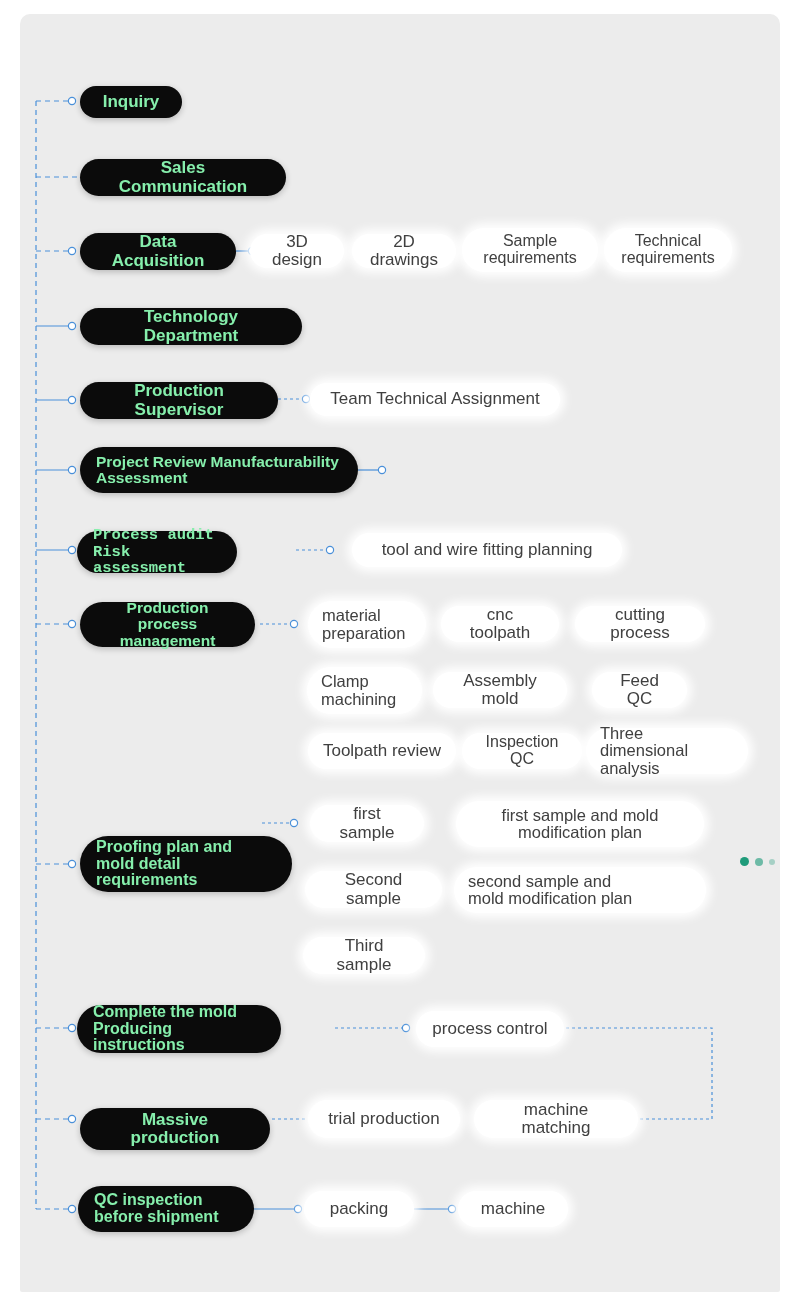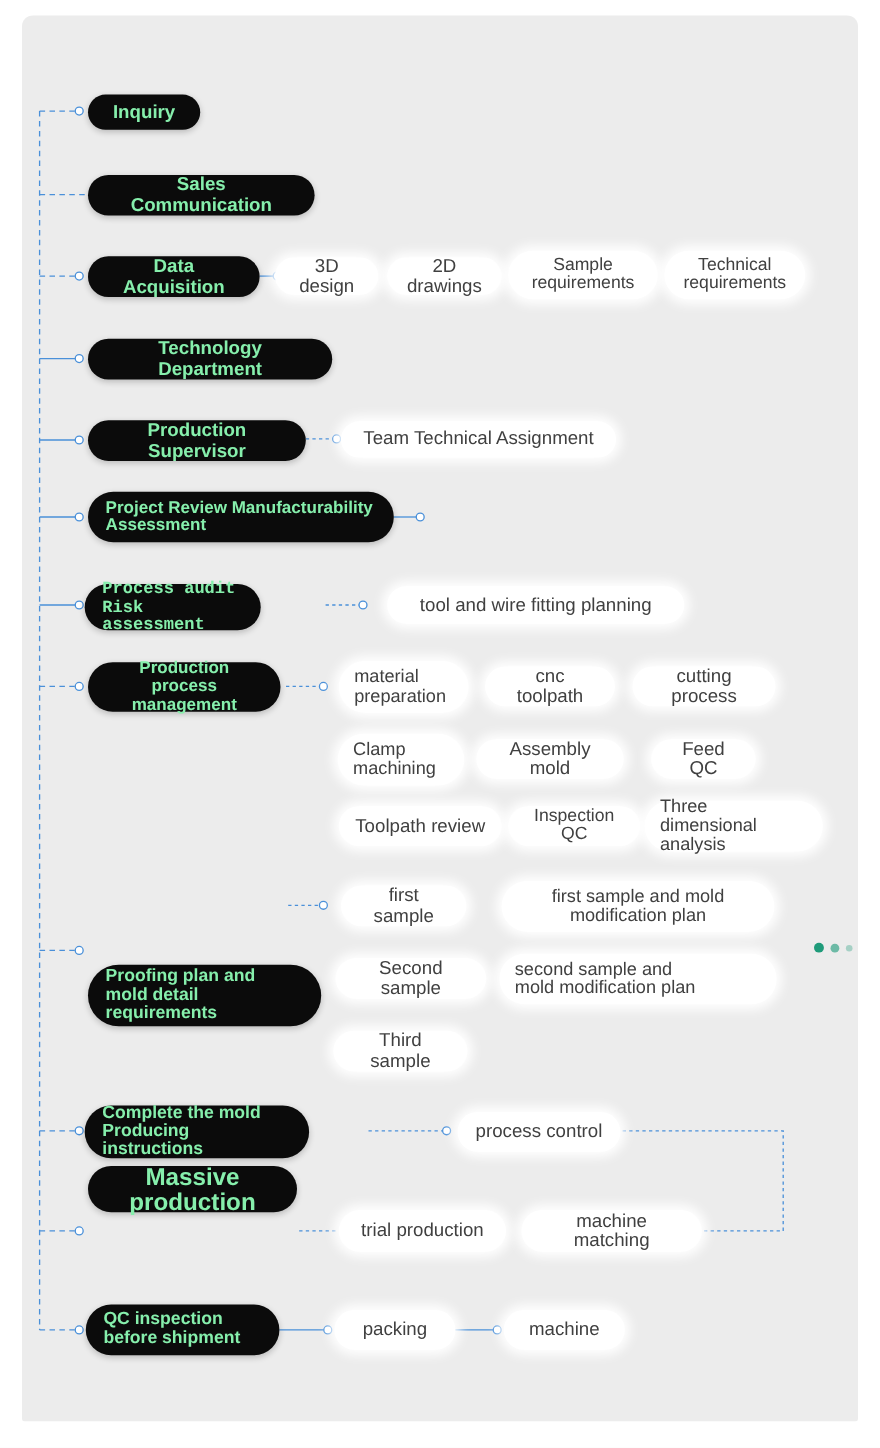--- a/index.html
+++ b/index.html
@@ -183,38 +183,38 @@
   <div class="node light left" style="left:307px; top:667px; width:115px; height:47px; font-size:16.5px;">Clamp
 machining</div>
   <div class="node light center" style="left:433px; top:672px; width:134px; height:36px; font-size:17px;">Assembly mold</div>
   <div class="node light center" style="left:592px; top:672px; width:95px; height:36px; font-size:17px;">Feed QC</div>
 
   <div class="node light center" style="left:308px; top:733px; width:148px; height:36px; font-size:17px;">Toolpath review</div>
   <div class="node light center" style="left:462px; top:733px; width:120px; height:36px; font-size:16px;">Inspection QC</div>
   <div class="node light left" style="left:586px; top:728px; width:162px; height:46px; font-size:16.5px;">Three dimensional
 analysis</div>
 
-  <div class="node dark left" style="left:80px; top:836px; width:212px; height:56px; font-size:16px;margin-top:41px;">Proofing plan and
+  <div class="node dark left" style="left:80px; top:836px; width:212px; height:56px; font-size:16px;">Proofing plan and
 mold detail requirements</div>
 
   <div class="node light center" style="left:310px; top:805px; width:114px; height:37px; font-size:17px;">first sample</div>
   <div class="node light center" style="left:456px; top:801px; width:248px; height:46px; font-size:16.5px;">first sample and mold
 modification plan</div>
 
   <div class="node light center" style="left:305px; top:871px; width:137px; height:37px; font-size:17px;">Second sample</div>
   <div class="node light left" style="left:454px; top:867px; width:252px; height:46px; font-size:16.5px;">second sample and
 mold modification plan</div>
 
   <div class="node light center" style="left:303px; top:937px; width:122px; height:37px; font-size:17px;">Third sample</div>
 
   <div class="node dark left" style="left:77px; top:1005px; width:204px; height:48px; font-size:16px;">Complete the mold
 Producing instructions</div>
   <div class="node light center" style="left:416px; top:1011px; width:148px; height:36px; font-size:17px;">process control</div>
 
-  <div class="node dark center" style="left:80px; top:1060px; width:190px; height:42px; font-size:22px;">Massive production</div>
+  <div class="node dark center" style="left:80px; top:1108px; width:190px; height:42px; font-size:17px;">Massive production</div>
   <div class="node light center" style="left:308px; top:1100px; width:152px; height:38px; font-size:17px;">trial production</div>
   <div class="node light center" style="left:474px; top:1100px; width:164px; height:38px; font-size:17px;">machine matching</div>
 
   <div class="node dark left" style="left:78px; top:1186px; width:176px; height:46px; font-size:16px;">QC  inspection
 before shipment</div>
   <div class="node light center" style="left:304px; top:1191px; width:110px; height:36px; font-size:17px;">packing</div>
   <div class="node light center" style="left:458px; top:1191px; width:110px; height:36px; font-size:17px;">machine</div>
 
   <div id="dots" style="left:740px; top:857px;">
     <span class="dot d1"></span>

